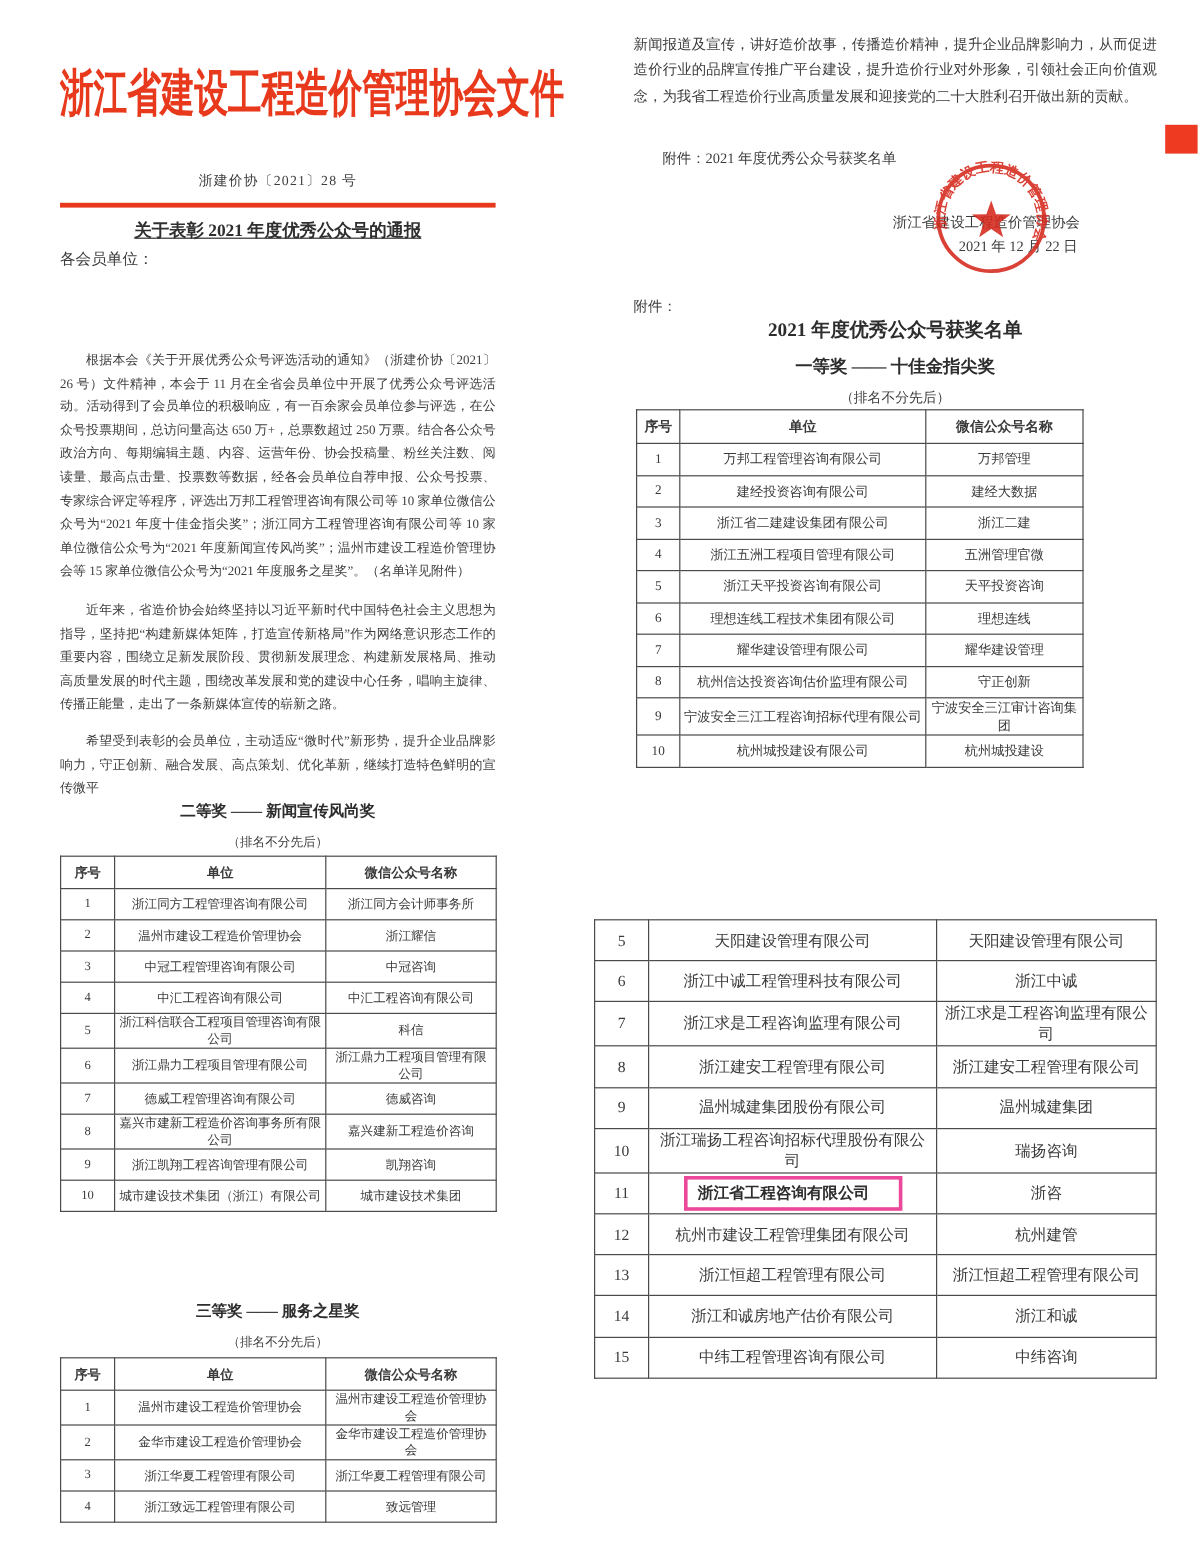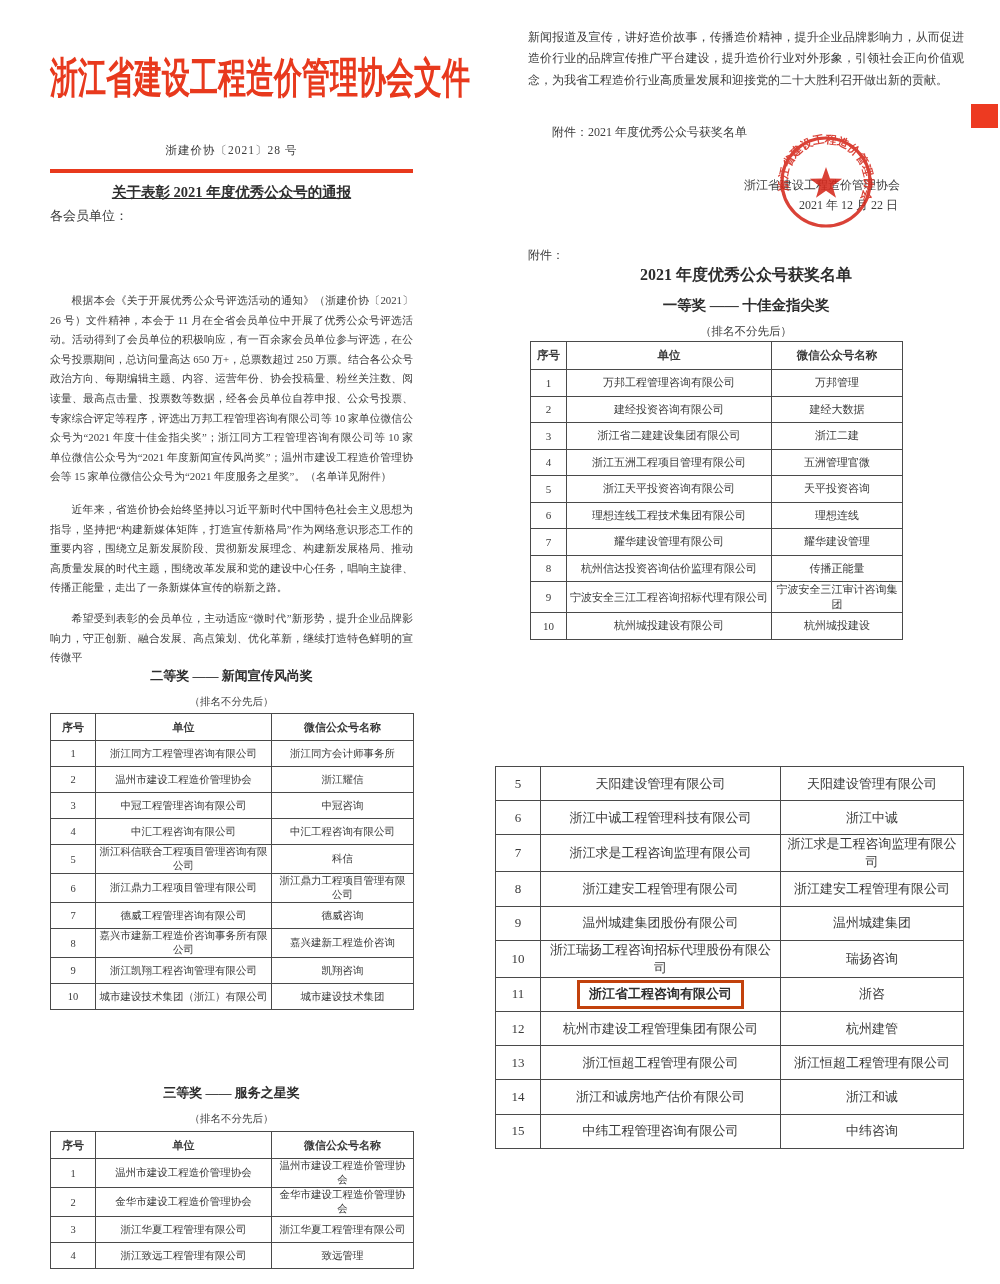--- a/index.html
+++ b/index.html
@@ -59,21 +59,21 @@
   .t-r1 { position:absolute; top:341px; left:2px; width:372px; font-size:11px; color:#3a3a3a; }
   .t-r1 th { height:27px; font-size:11.5px; }
   .t-r1 td { height:25.5px; }
   .t-r1 col.c1 { width:36px; } .t-r1 col.c2 { width:205px; } .t-r1 col.c3 { width:131px; }
 
   .t-r2 { position:absolute; top:766px; left:495px; width:468px; font-size:13px; color:#3a3a3a; }
   .t-r2 td { height:33.2px; }
   .t-r2 col.c1 { width:45px; } .t-r2 col.c2 { width:240px; } .t-r2 col.c3 { width:183px; }
 
   .hl-box {
-    display:inline-block; border:3px solid #c2410c; padding:2px 9px 3px 9px;
+    display:inline-block; border:3px solid #ec4899; padding:2px 24px 3px 9px;
     font-weight:bold; color:#2e2e2e;
   }
 
   .seal { position:absolute; left:778px; top:134px; opacity:0.88; }
   .corner-mark { position:absolute; left:971px; top:104px; width:27px; height:24px; background:#ed3a21; }
 </style>
 </head>
 <body>
 
 <div class="page">
@@ -254,21 +254,21 @@
             <td>理想连线</td>
           </tr>
           <tr>
             <td>7</td>
             <td>耀华建设管理有限公司</td>
             <td>耀华建设管理</td>
           </tr>
           <tr>
             <td>8</td>
             <td>杭州信达投资咨询估价监理有限公司</td>
-            <td>传播正能量</td>
+            <td>守正创新</td>
           </tr>
           <tr>
             <td>9</td>
             <td>宁波安全三江工程咨询招标代理有限公司</td>
             <td>宁波安全三江审计咨询集团</td>
           </tr>
           <tr>
             <td>10</td>
             <td>杭州城投建设有限公司</td>
             <td>杭州城投建设</td>

